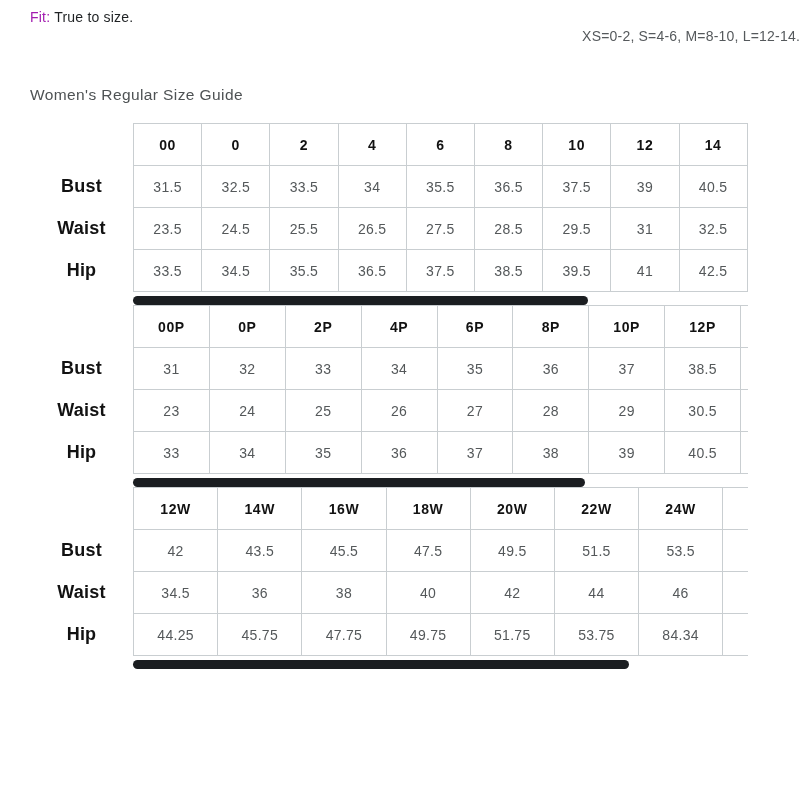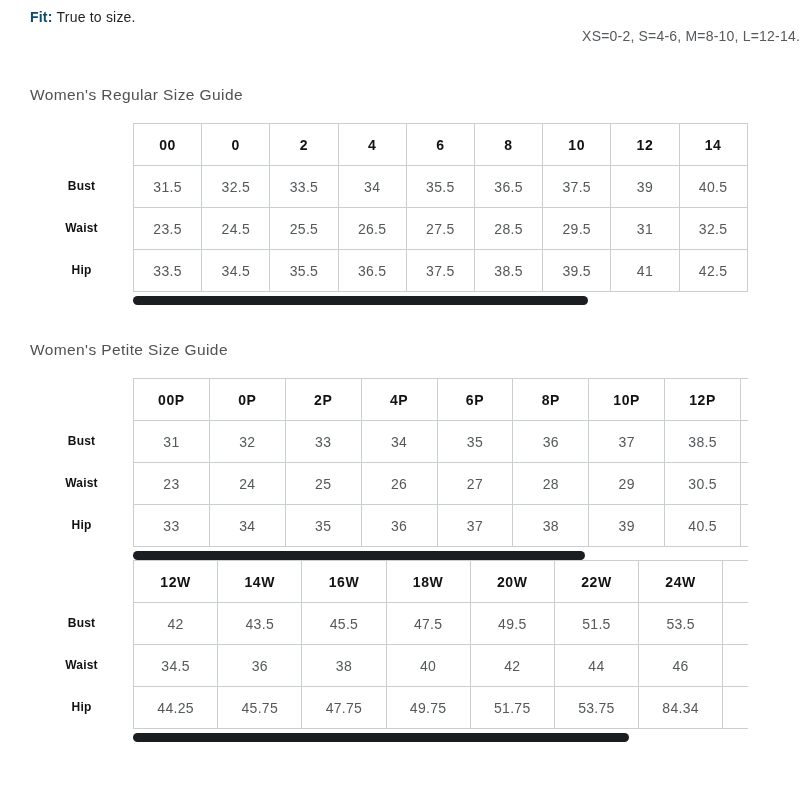--- a/index.html
+++ b/index.html
@@ -9,39 +9,39 @@
     padding: 8px 0 0 30px;
     background: #ffffff;
     overflow: hidden;
     font-family: "Liberation Sans", sans-serif;
   }
   .fit-line {
     margin: 0;
     font-size: 14px; line-height: 19px;
     color: #1f2224; letter-spacing: .2px;
   }
-  .fit-line b { font-weight: 700; color: #0c4a6e; margin-right: 4px; }
+  .fit-line b { font-weight: 400; color: #a21caf; margin-right: 4px; }
   .fit-sizes {
     margin: 0;
     font-size: 14px; line-height: 19px;
     color: #55595c; letter-spacing: .2px; text-align: right;
   }
   .guide-title {
     margin: 36px 0 19px 0;
     font-size: 15.5px; font-weight: 400;
     color: #4e5254; letter-spacing: .4px;
   }
   .guide:first-of-type .guide-title { margin-top: 40px; }
   .table-flex { display: flex; align-items: flex-start; }
   .labels-col { width: 103px; flex: none; }
   .labels-col .spacer { height: 42px; }
   .row-label {
     height: 42px;
     display: flex; align-items: center; justify-content: center;
-    font-size: 12px; font-weight: 700;
+    font-size: 18px; font-weight: 700;
     color: #121212; letter-spacing: .2px;
   }
   .scroll-clip {
     width: 615px; flex: none;
     overflow: hidden;
   }
   table.size-table {
     border-collapse: collapse;
     table-layout: fixed;
     background: #fff;
@@ -141,21 +141,20 @@
                 </tr>
               </tbody>
             </table>
           </div>
         </div>
         <div class="sb-row">
           <div class="sb-thumb" style="width: 455px; background: rgb(27, 30, 33);"></div>
         </div>
       </section>
       <section class="guide">
-        <h2 class="guide-title">Women's Petite Size Guide</h2>
         <div class="table-flex">
           <div class="labels-col">
             <div class="spacer"></div>
             <div class="row-label">Bust</div>
             <div class="row-label">Waist</div>
             <div class="row-label">Hip</div>
           </div>
           <div class="scroll-clip">
             <table class="size-table" style="width: 684px;">
               <thead>

